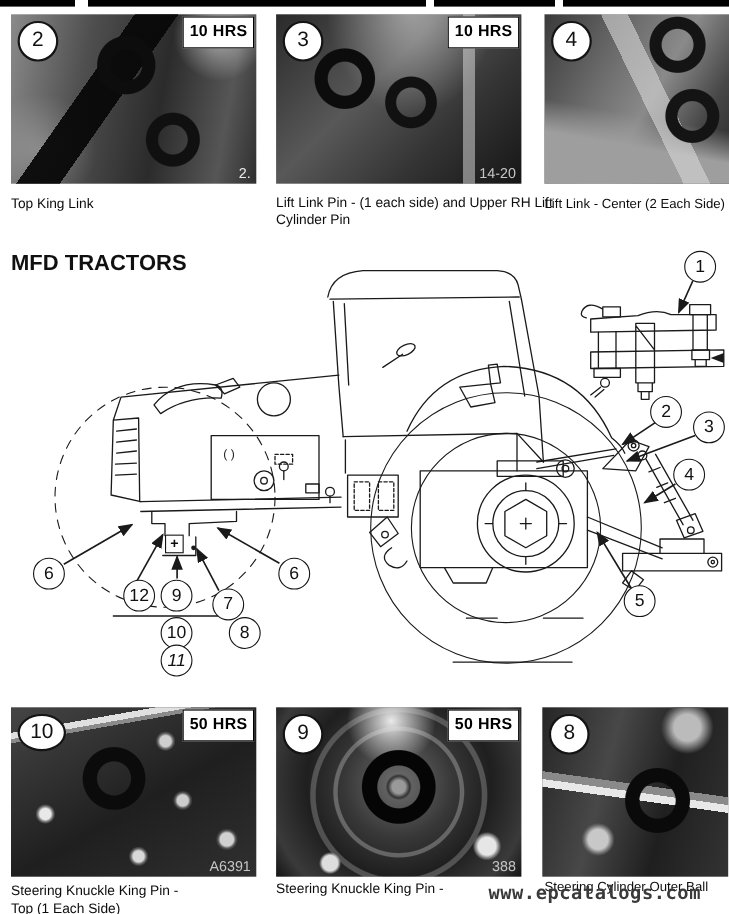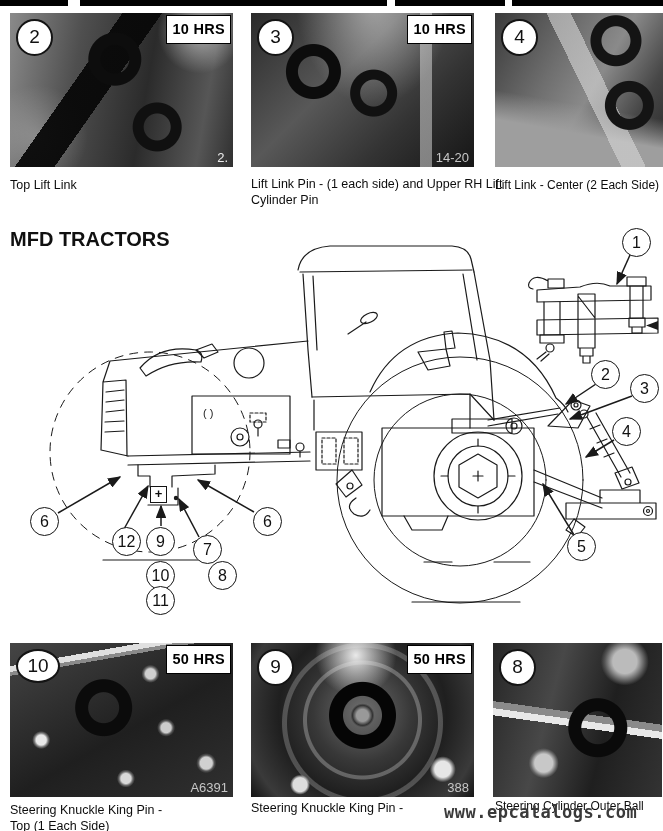--- a/index.html
+++ b/index.html
@@ -88,21 +88,21 @@
   <div class="photo p2" style="left:251px;top:13px;width:223px;height:154px;">
     <div class="badge">3</div>
     <div class="hrs">10 HRS</div>
     <div class="code">14-20</div>
   </div>
   <div class="photo p3" style="left:495px;top:13px;width:168px;height:154px;">
     <div class="badge">4</div>
   </div>
 
   <div class="cap" style="left:10px;top:177px;width:225px;">
-    <div class="line">Top Lift Link</div>
+    <div class="line">Top King Link</div>
   </div>
   <div class="cap" style="left:251px;top:176px;width:230px;">
     <div class="line">Lift Link Pin - (1 each side) and Upper RH Lift</div>
     <div class="line">Cylinder Pin</div>
   </div>
   <div class="cap small" style="left:495px;top:178px;width:170px;">
     <div class="line">Lift Link - Center (2 Each Side)</div>
   </div>
 
   <div class="title">MFD TRACTORS</div>
@@ -213,21 +213,21 @@
   <div class="callout" style="left:630px;top:374px;">3</div>
   <div class="callout" style="left:612px;top:417px;">4</div>
   <div class="callout" style="left:567px;top:532px;">5</div>
   <div class="callout" style="left:30px;top:507px;">6</div>
   <div class="callout" style="left:253px;top:507px;">6</div>
   <div class="callout" style="left:112px;top:527px;">12</div>
   <div class="callout" style="left:146px;top:527px;">9</div>
   <div class="callout" style="left:193px;top:535px;">7</div>
   <div class="callout" style="left:208px;top:561px;">8</div>
   <div class="callout" style="left:146px;top:561px;">10</div>
-  <div class="callout" style="left:146px;top:586px;">11</div>
+  <div class="callout" style="left:146px;top:586px;font-style:italic;">11</div>
 
   <div class="photo p4" style="left:10px;top:643px;width:223px;height:154px;">
     <div class="badge wide">10</div>
     <div class="hrs">50 HRS</div>
     <div class="code">A6391</div>
   </div>
   <div class="photo p5" style="left:251px;top:643px;width:223px;height:154px;">
     <div class="badge">9</div>
     <div class="hrs">50 HRS</div>
     <div class="code">388</div>

